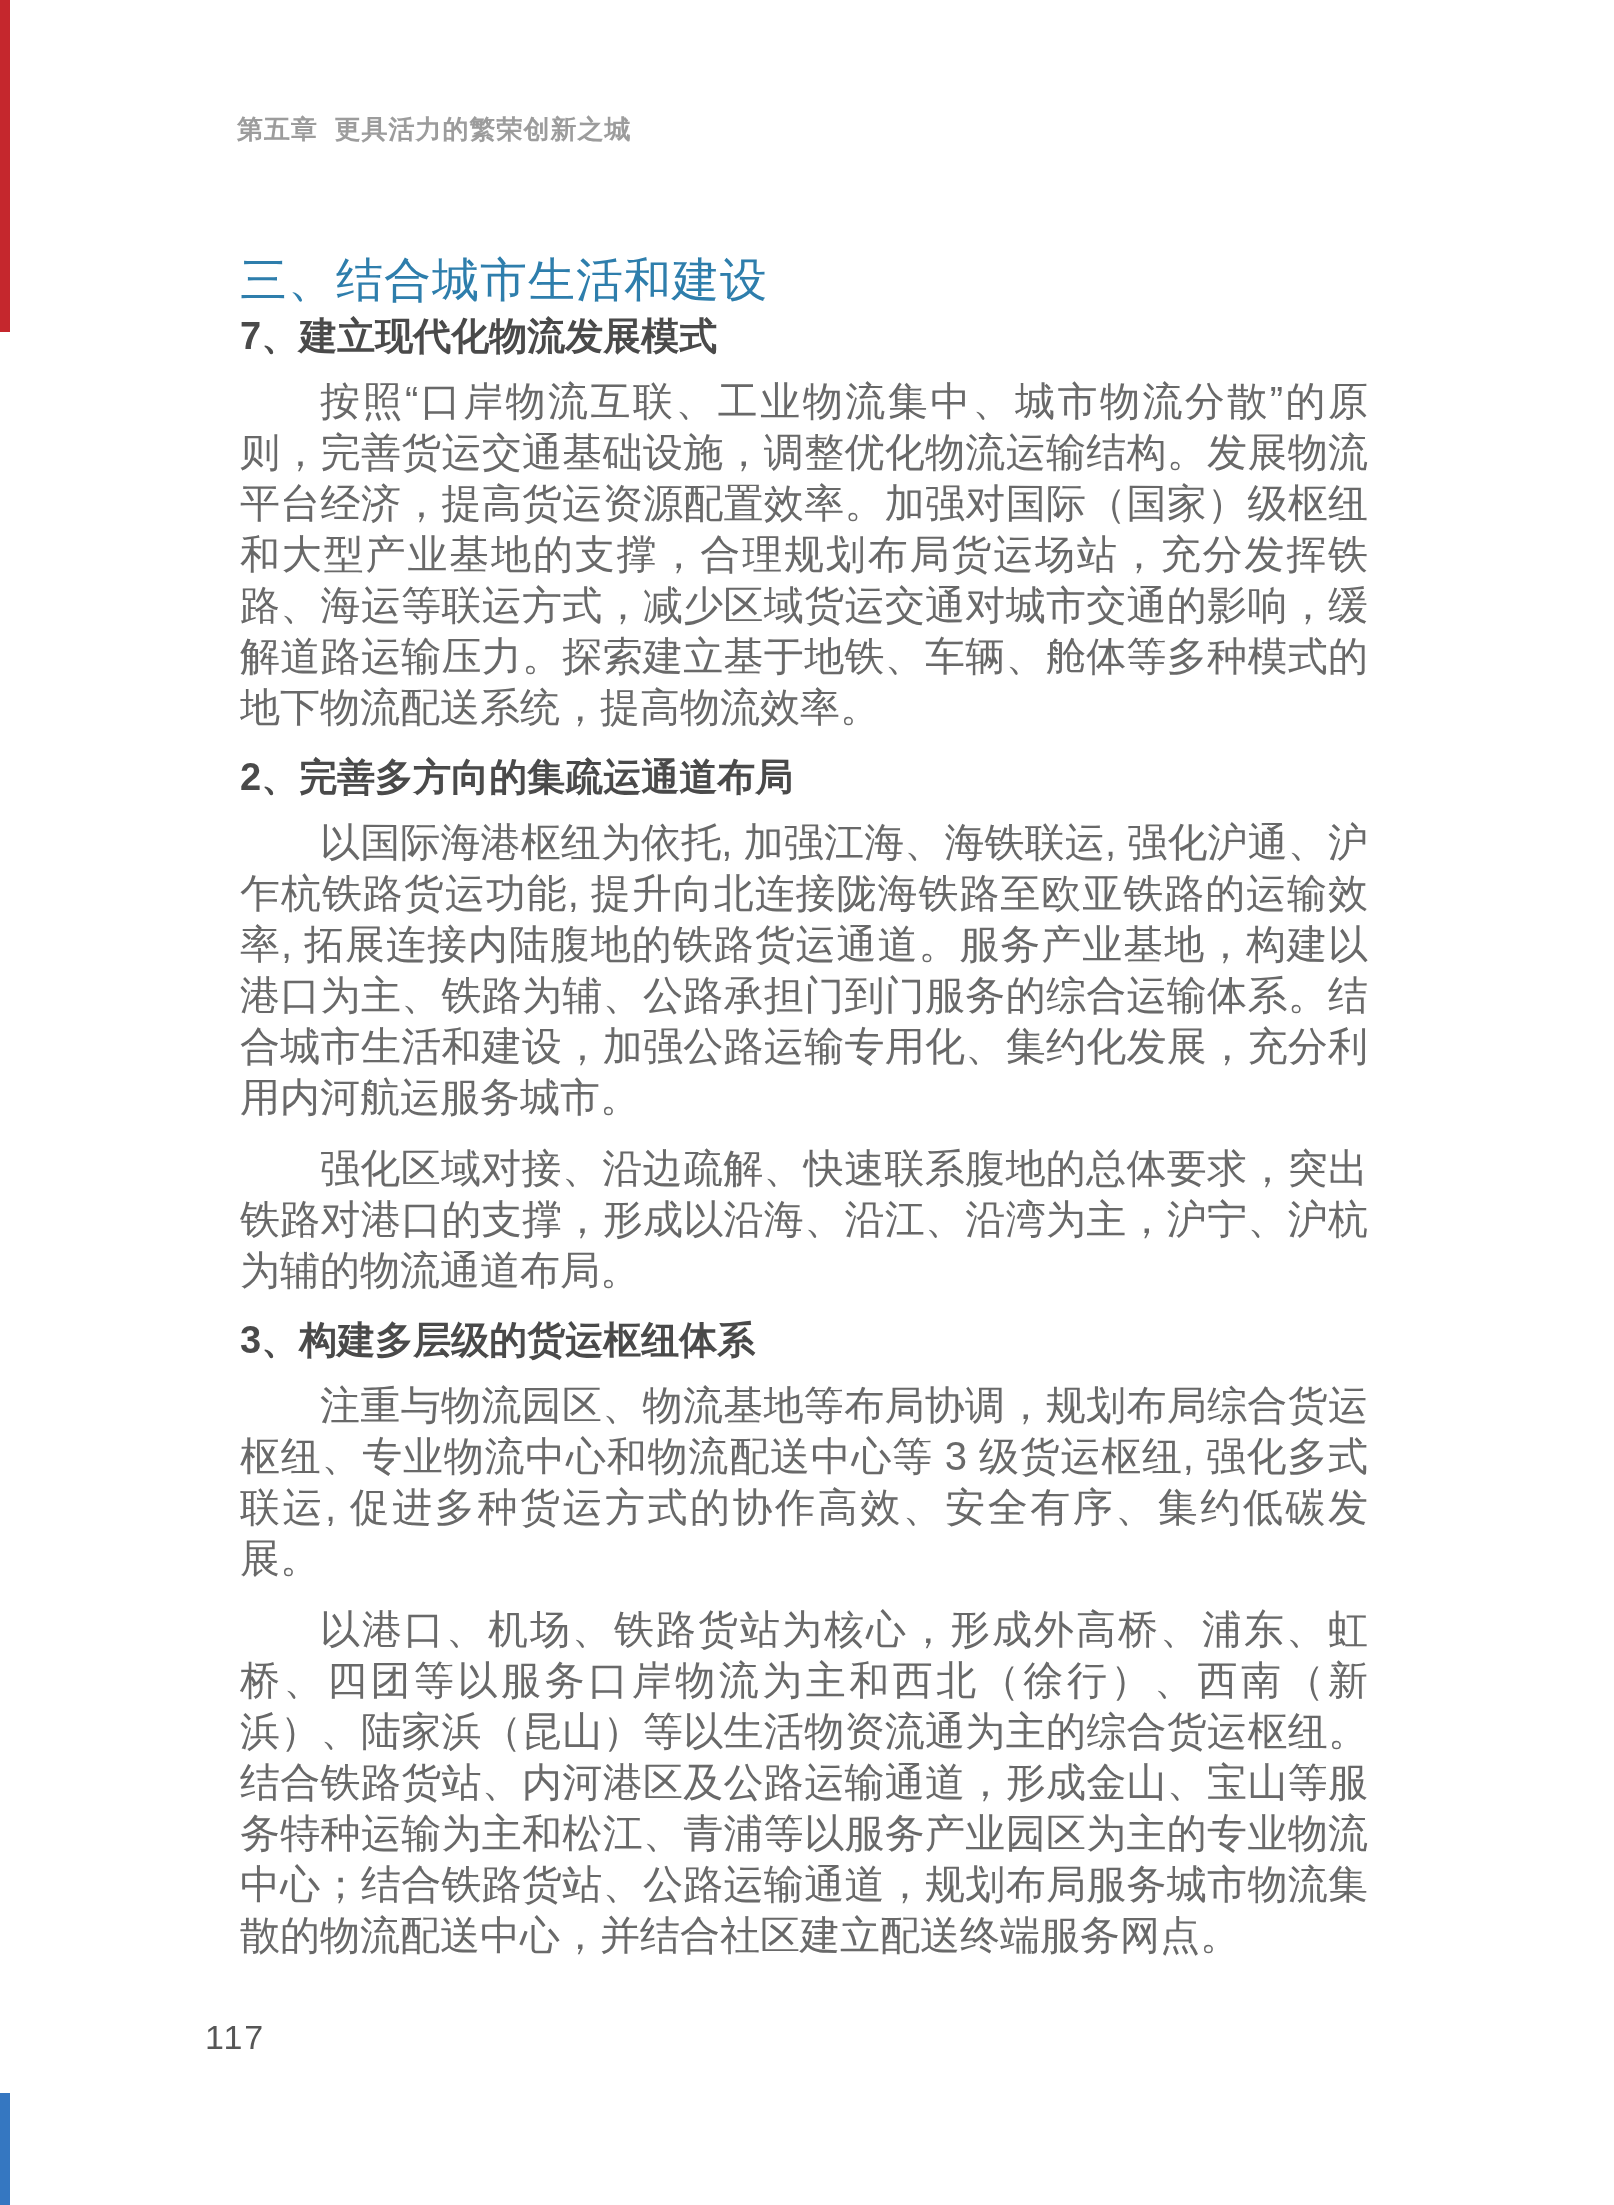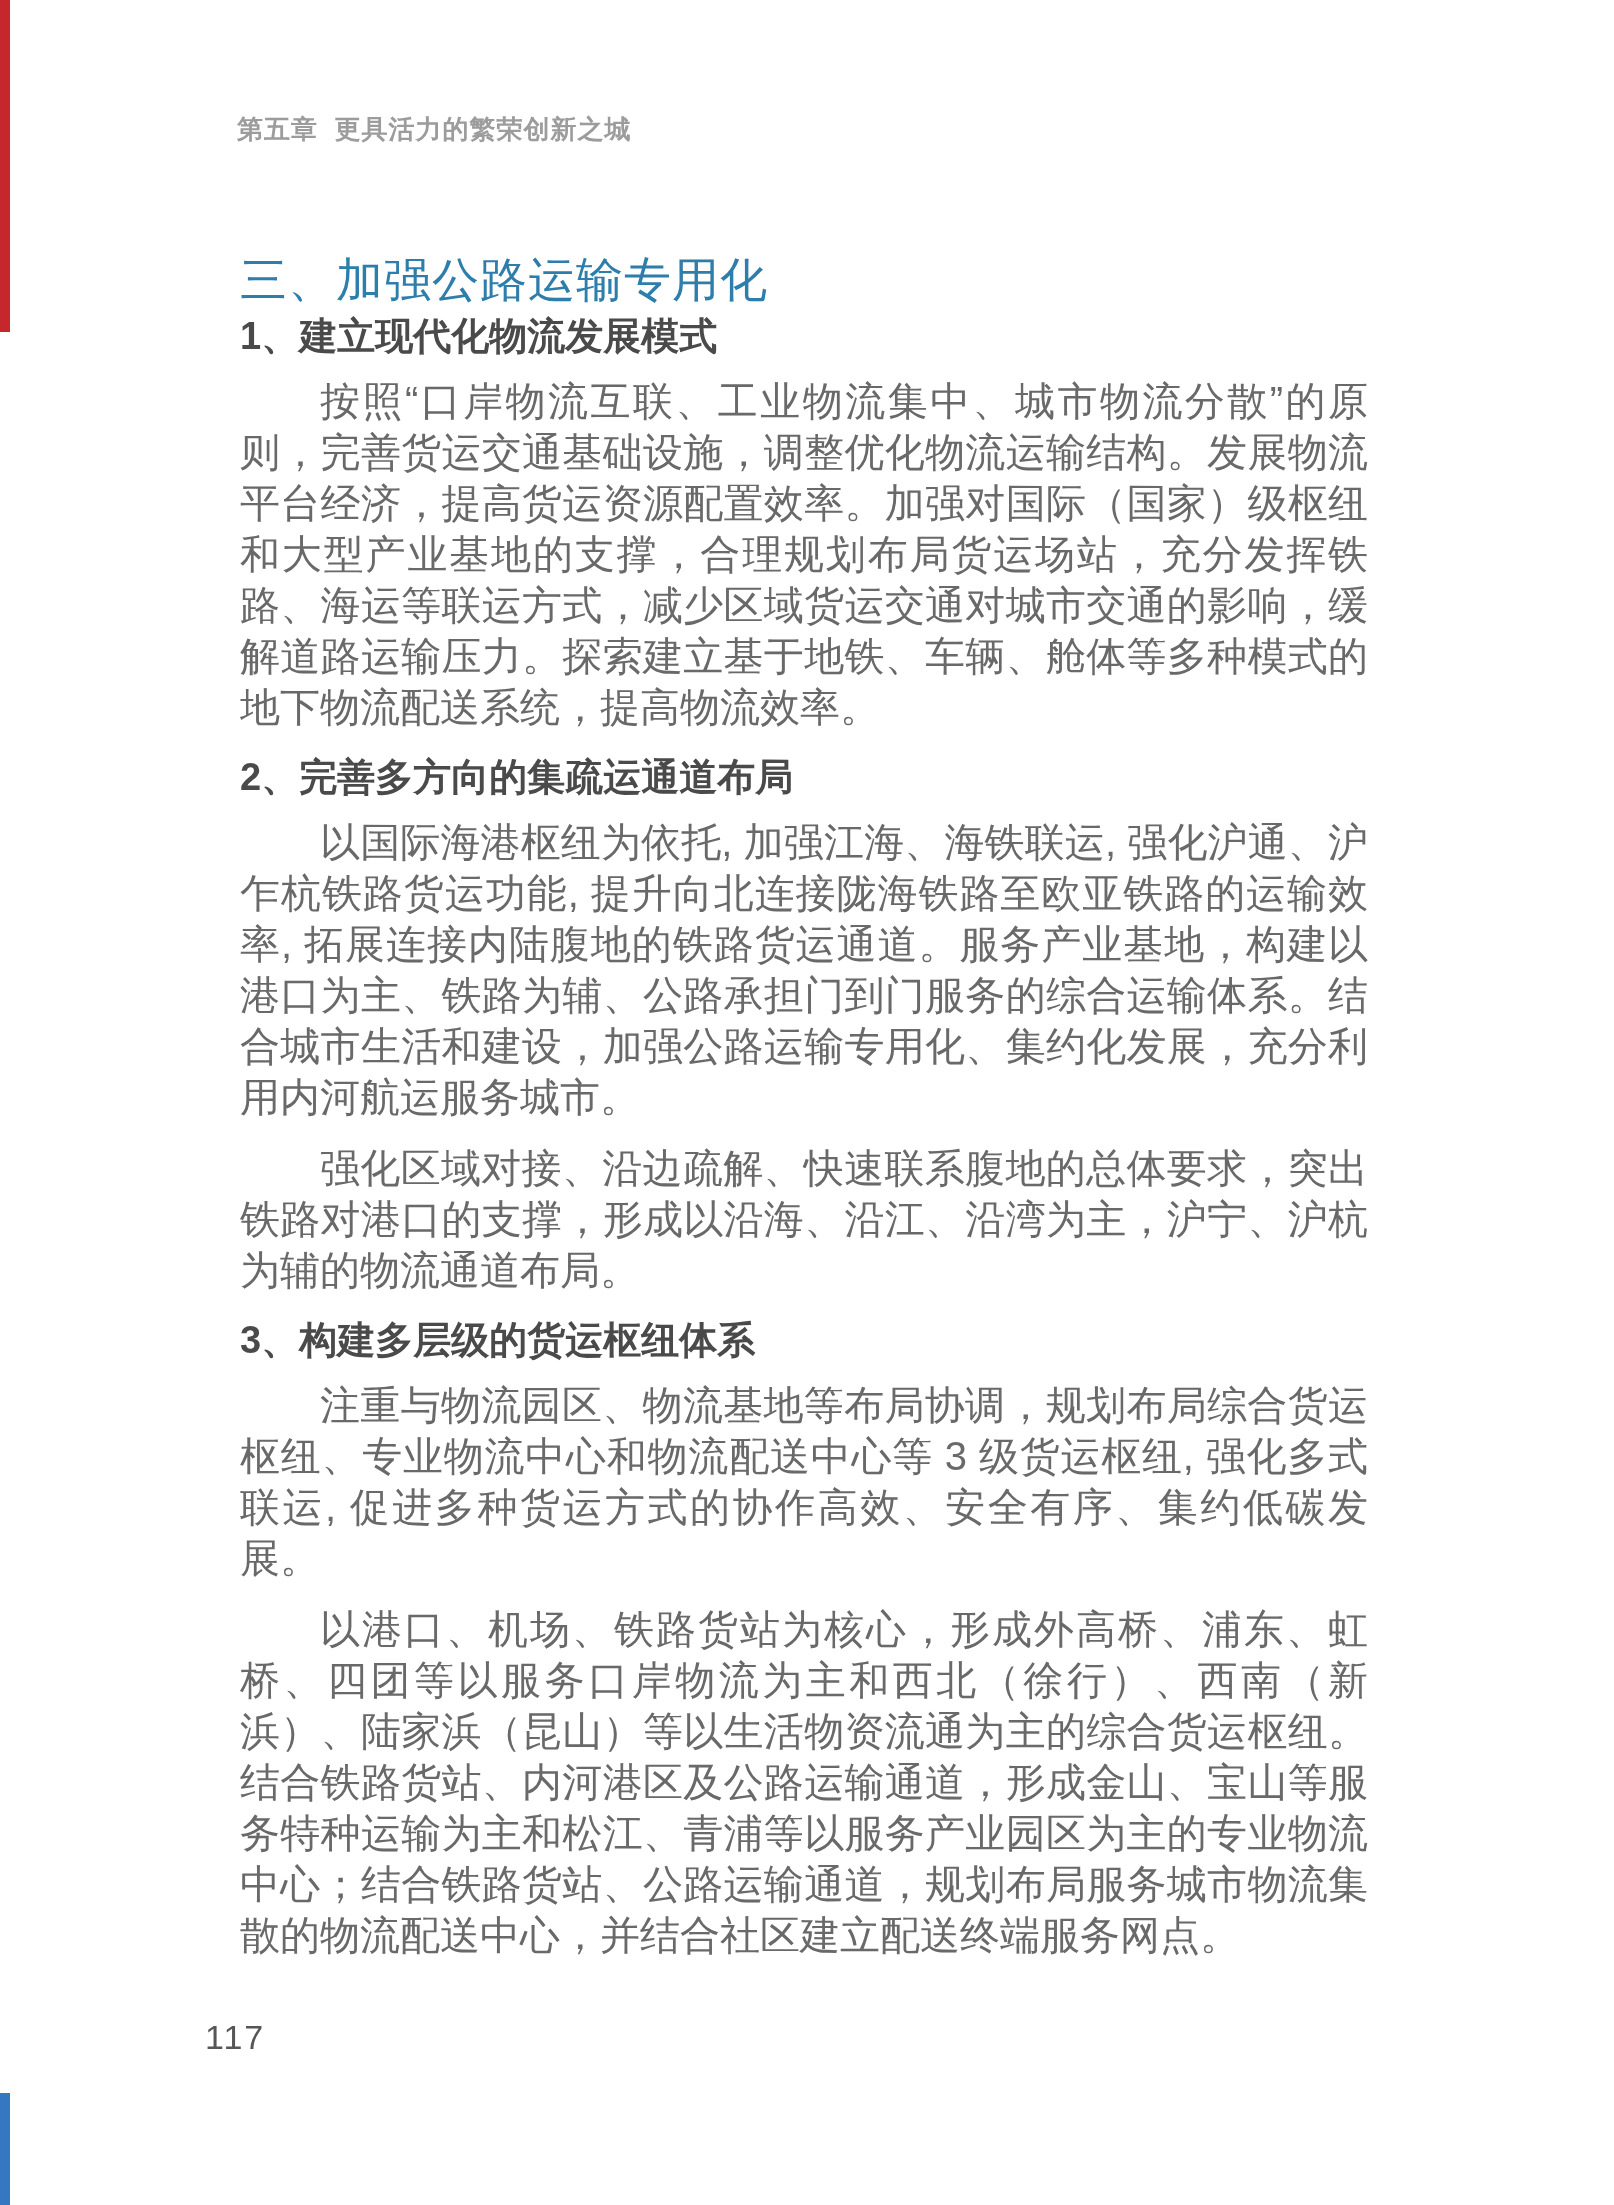--- a/index.html
+++ b/index.html
@@ -75,26 +75,26 @@
 </head>
 <body>
 
 <div class="page">
 
   <div class="edge-bar-red"></div>
   <div class="edge-bar-blue"></div>
 
   <div class="chapter-header">第五章  更具活力的繁荣创新之城</div>
 
-  <h1 class="section-title">三、加强公路运输专用化</h1>
+  <h1 class="section-title">三、结合城市生活和建设</h1>
 
   <div class="content">
 
     <section>
-      <h2 class="sub-heading">1、建立现代化物流发展模式</h2>
+      <h2 class="sub-heading">7、建立现代化物流发展模式</h2>
       <p class="body-para">按照“口岸物流互联、工业物流集中、城市物流分散”的原则，完善货运交通基础设施，调整优化物流运输结构。发展物流平台经济，提高货运资源配置效率。加强对国际（国家）级枢纽和大型产业基地的支撑，合理规划布局货运场站，充分发挥铁路、海运等联运方式，减少区域货运交通对城市交通的影响，缓解道路运输压力。探索建立基于地铁、车辆、舱体等多种模式的地下物流配送系统，提高物流效率。</p>
     </section>
 
     <section>
       <h2 class="sub-heading">2、完善多方向的集疏运通道布局</h2>
       <p class="body-para">以国际海港枢纽为依托, 加强江海、海铁联运, 强化沪通、沪乍杭铁路货运功能, 提升向北连接陇海铁路至欧亚铁路的运输效率, 拓展连接内陆腹地的铁路货运通道。服务产业基地，构建以港口为主、铁路为辅、公路承担门到门服务的综合运输体系。结合城市生活和建设，加强公路运输专用化、集约化发展，充分利用内河航运服务城市。</p>
       <p class="body-para">强化区域对接、沿边疏解、快速联系腹地的总体要求，突出铁路对港口的支撑，形成以沿海、沿江、沿湾为主，沪宁、沪杭为辅的物流通道布局。</p>
     </section>
 
     <section>

